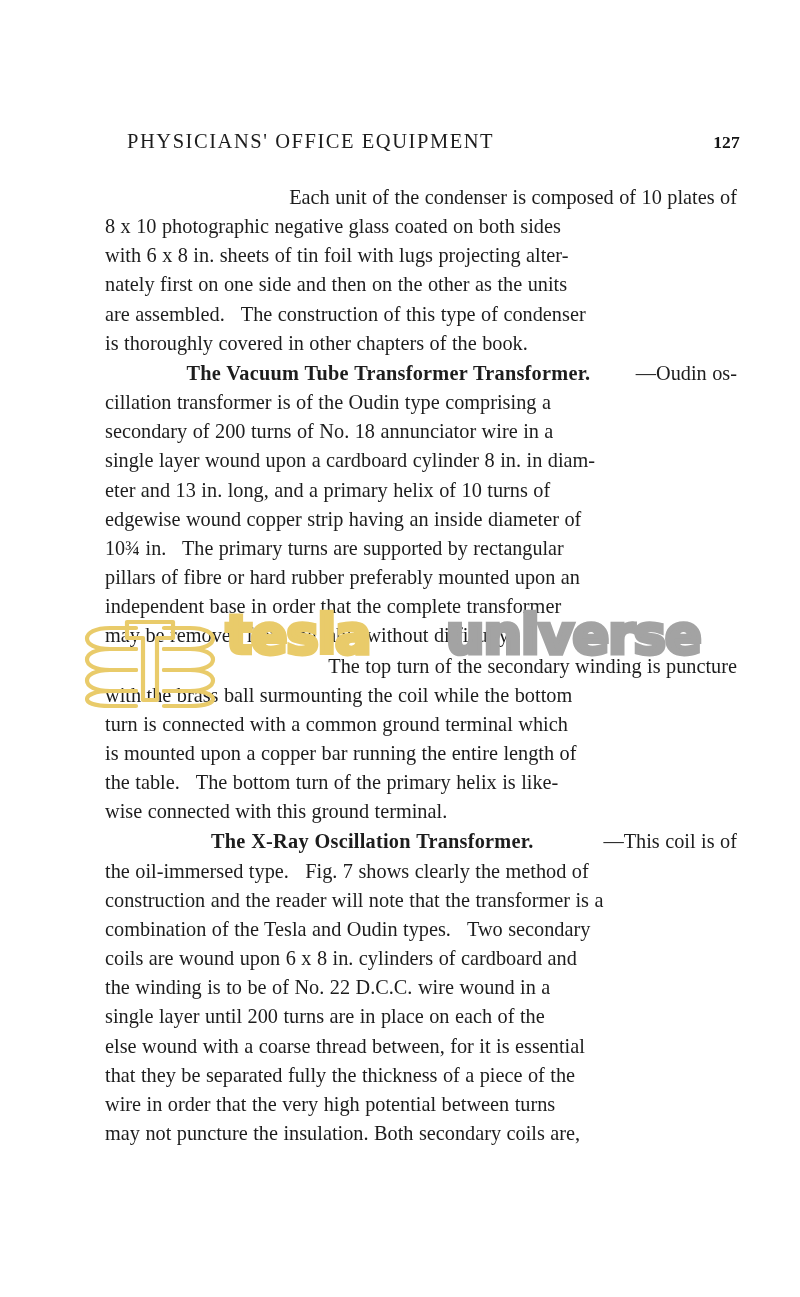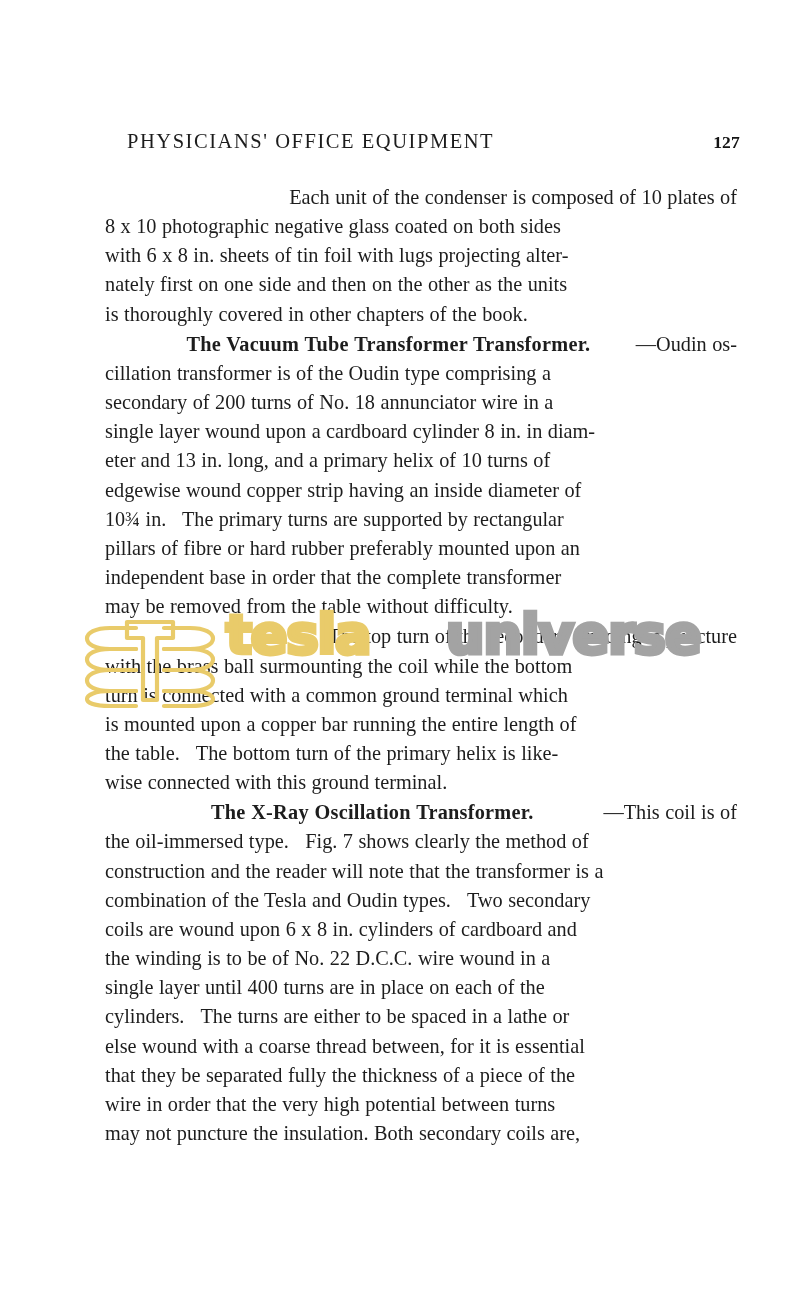--- a/index.html
+++ b/index.html
@@ -157,20 +157,23 @@
         </span>
       <span class="line-just">
           <span>8 x 10 photographic negative glass coated on both sides</span>
         </span>
       <span class="line-just">
           <span>with 6 x 8 in. sheets of tin foil with lugs projecting alter-</span>
         </span>
       <span class="line-just">
           <span>nately first on one side and then on the other as the units</span>
         </span>
+      <span class="line-just">
+          <span>are assembled.   The construction of this type of condenser</span>
+        </span>
       <span class="line">is thoroughly covered in other chapters of the book.</span>
     </p>
 
     <p class="para">
       <span class="line-just">
           <span class="lead-space"></span>
           <span class="runin">The Vacuum Tube Transformer Transformer.</span>
           <span>—Oudin os-</span>
         </span>
       <span class="line-just">
@@ -235,24 +238,21 @@
       <span class="line-just">
           <span>combination of the Tesla and Oudin types.   Two secondary</span>
         </span>
       <span class="line-just">
           <span>coils are wound upon 6 x 8 in. cylinders of cardboard and</span>
         </span>
       <span class="line-just">
           <span>the winding is to be of No. 22 D.C.C. wire wound in a</span>
         </span>
       <span class="line-just">
-          <span>single layer until 400 turns are in place on each of the</span>
-        </span>
-      <span class="line-just">
-          <span>cylinders.   The turns are either to be spaced in a lathe or</span>
+          <span>single layer until 200 turns are in place on each of the</span>
         </span>
       <span class="line-just">
           <span>else wound with a coarse thread between, for it is essential</span>
         </span>
       <span class="line-just">
           <span>that they be separated fully the thickness of a piece of the</span>
         </span>
       <span class="line-just">
           <span>wire in order that the very high potential between turns</span>
         </span>

